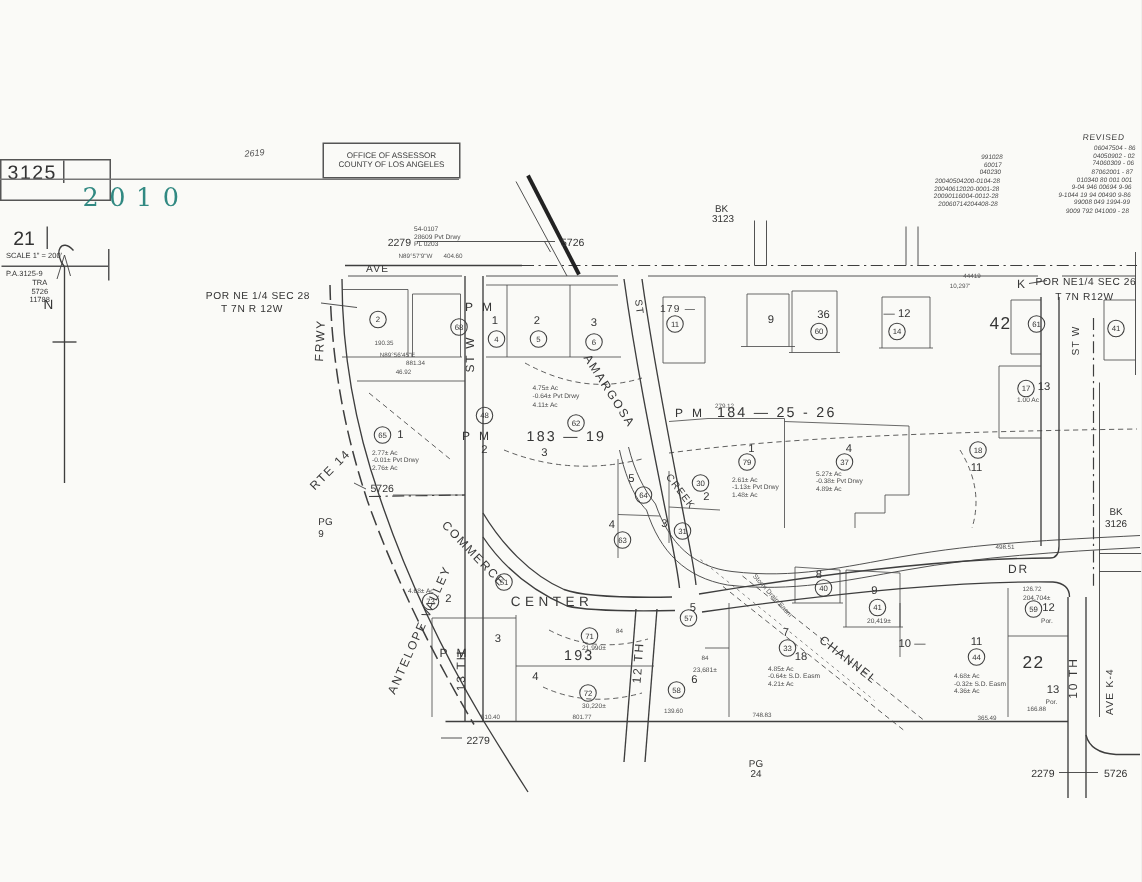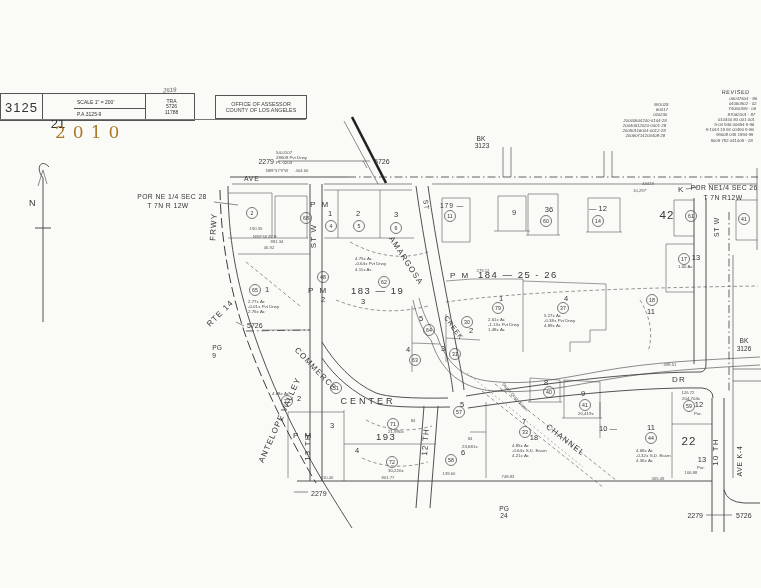--- a/index.html
+++ b/index.html
@@ -1,33 +1,33 @@
 <!DOCTYPE html>
 <html><head>
 <meta charset="utf-8">
 <style>
   html,body{margin:0;padding:0;background:#e8e8e6;}
   #sheet{position:relative;width:761px;height:588px;background:#fafaf7;overflow:hidden;
          font-family:"Liberation Sans",sans-serif;color:#333;}
   
-  #titleblock{position:absolute;left:0px;top:93px;display:flex;border:1px solid #555;height:26px;background:#fafaf7;}
+  #titleblock{position:absolute;left:0px;top:106px;display:flex;border:1px solid #555;height:26px;background:#fafaf7;flex-direction:column;}
   #titleblock .cell{border-right:1px solid #555;display:flex;align-items:center;justify-content:center;}
   .c-book{width:41px;font-size:13px;letter-spacing:1px;}
   .c-page{width:30px;font-size:13px;margin-top:29px;}
   .c-scale{width:71px;flex-direction:column;align-items:flex-start;justify-content:space-between;padding:0;}
   .c-scale div{font-size:5px;line-height:6px;padding:2px 0 1px 3px;width:68px;}
   .c-scale div:first-child{border-bottom:1px solid #555;padding-bottom:3px;}
   .c-tra{width:48px;border-right:none!important;flex-direction:column;align-items:flex-start;justify-content:flex-start;}
   .c-tra div{font-size:5px;line-height:5.5px;padding-left:3px;}
   #tra-hand{position:absolute;left:162px;top:-7px;font-size:6px;font-style:italic;color:#555;transform:rotate(-5deg);}
   #officebox{position:absolute;left:215px;top:95px;width:90px;height:22px;border:1px solid #555;
              display:flex;flex-direction:column;align-items:center;justify-content:center;font-size:5.4px;line-height:6.5px;text-align:center;color:#3d3d3d;}
   #hdr-underline{position:absolute;left:0;top:119px;width:306px;height:1px;background:#777;}
   
-  #stamp{position:absolute;left:55px;top:122px;font-family:"DejaVu Serif",serif;font-size:17px;letter-spacing:7px;color:#a16207;opacity:.85;}
+  #stamp{position:absolute;left:55px;top:122px;font-family:"DejaVu Serif",serif;font-size:17px;letter-spacing:7px;color:#0f766e;opacity:.85;}
   
   #revised{position:absolute;left:598px;top:90px;width:160px;font-size:4.3px;line-height:5.2px;color:#4a4a4a;transform:skewX(-6deg);}
   #revised .rtitle{position:absolute;right:8px;top:0;font-size:5.6px;letter-spacing:.5px;color:#3c3c3c;}
   #rev-left{position:absolute;left:0;top:12px;width:72px;text-align:right;}
   #rev-right{position:absolute;right:0;top:6px;width:84px;text-align:right;}
   
   svg{position:absolute;left:0;top:0;}
   path,line{stroke:#3e3e3e;fill:none;}
   .st{stroke-width:.9;}
   .heavy{stroke-width:2.6;stroke:#222;}

